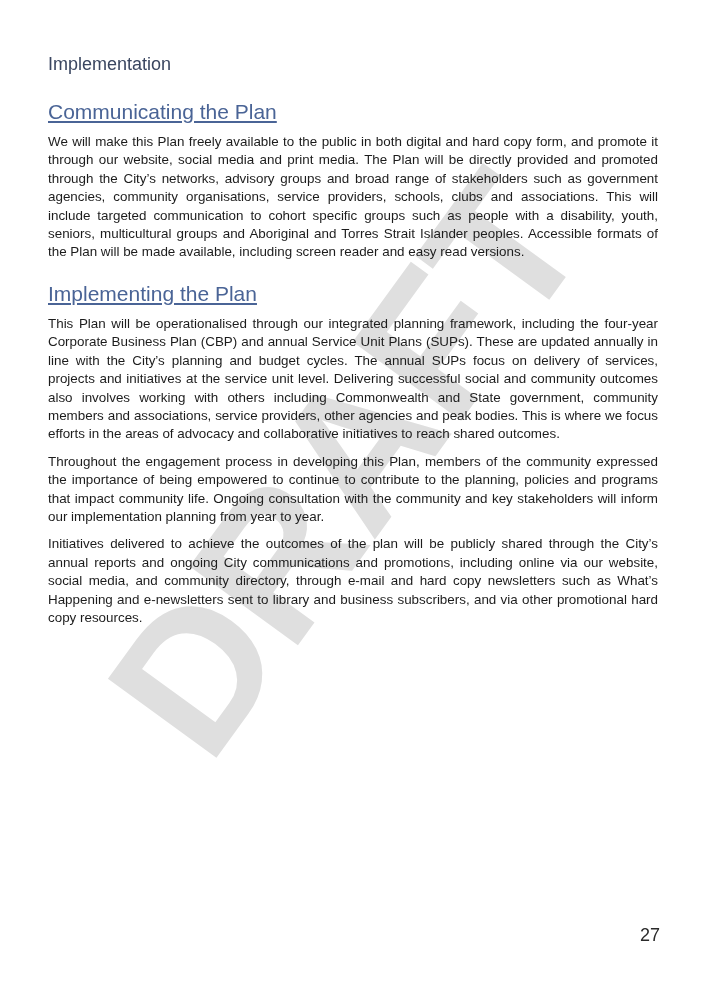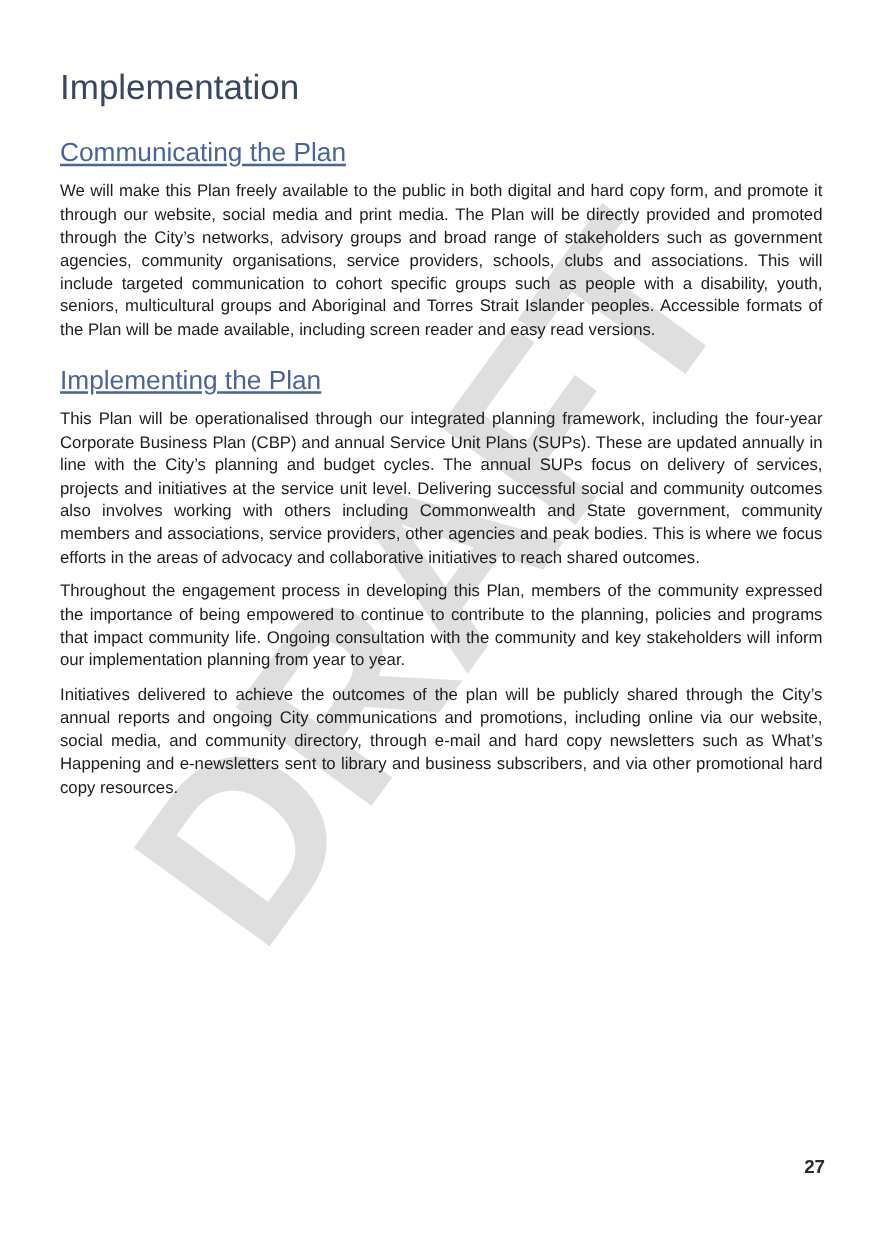--- a/index.html
+++ b/index.html
@@ -28,21 +28,21 @@
     z-index: 0;
     user-select: none;
   }
   .content {
     position: relative;
     z-index: 1;
     padding: 54px 48px 0 48px;
   }
   h1.doc-title {
     margin: 0 0 24px 0;
-    font-size: 28px;
+    font-size: 18px;
     font-weight: normal;
     line-height: 1.15;
     color: #3a4660;
   }
   h2.doc-heading {
     margin: 19px 0 9px 0;
     font-size: 21px;
     font-weight: normal;
     line-height: 1.2;
     color: #4a6496;
@@ -52,24 +52,23 @@
     margin: 0 0 9px 0;
     font-size: 13.4px;
     line-height: 18.4px;
     color: #1c1c1c;
     text-align: justify;
   }
   .page-number {
     position: absolute;
     right: 46px;
     top: 925px;
-    font-size: 15px;
+    font-size: 18px;
     color: #2a2a2a;
     z-index: 1;
-    font-weight: bold;
   }
 </style>
 </head>
 <body>
 
 <div class="page">
 
   <div class="watermark">DRAFT</div>
 
   <div class="content">

